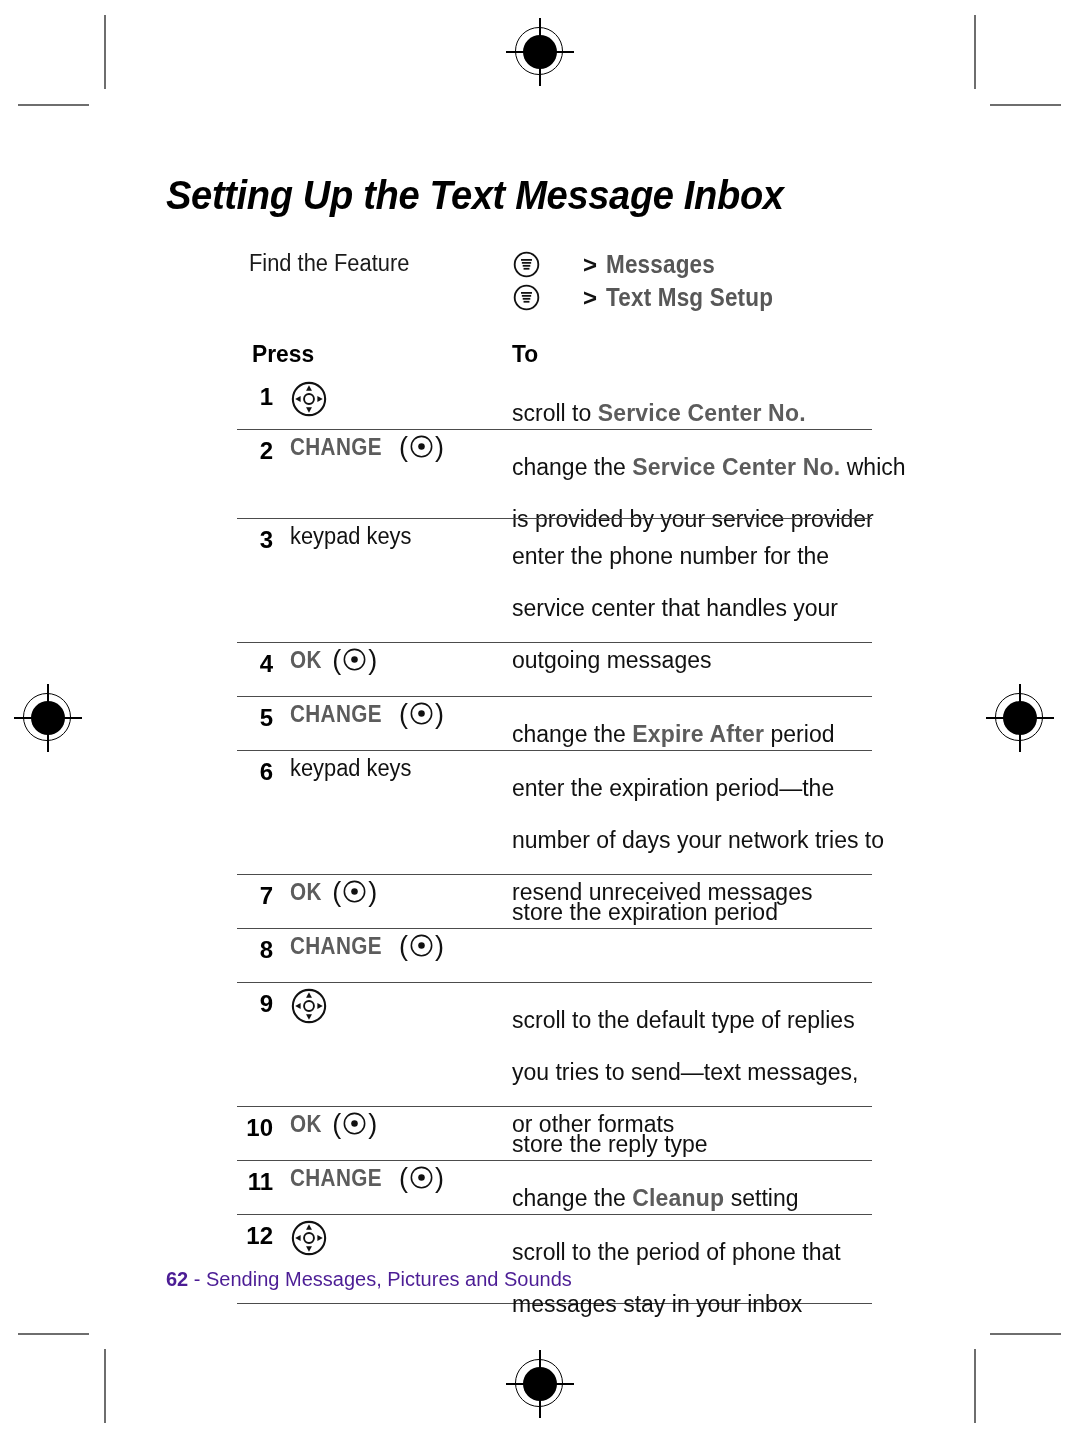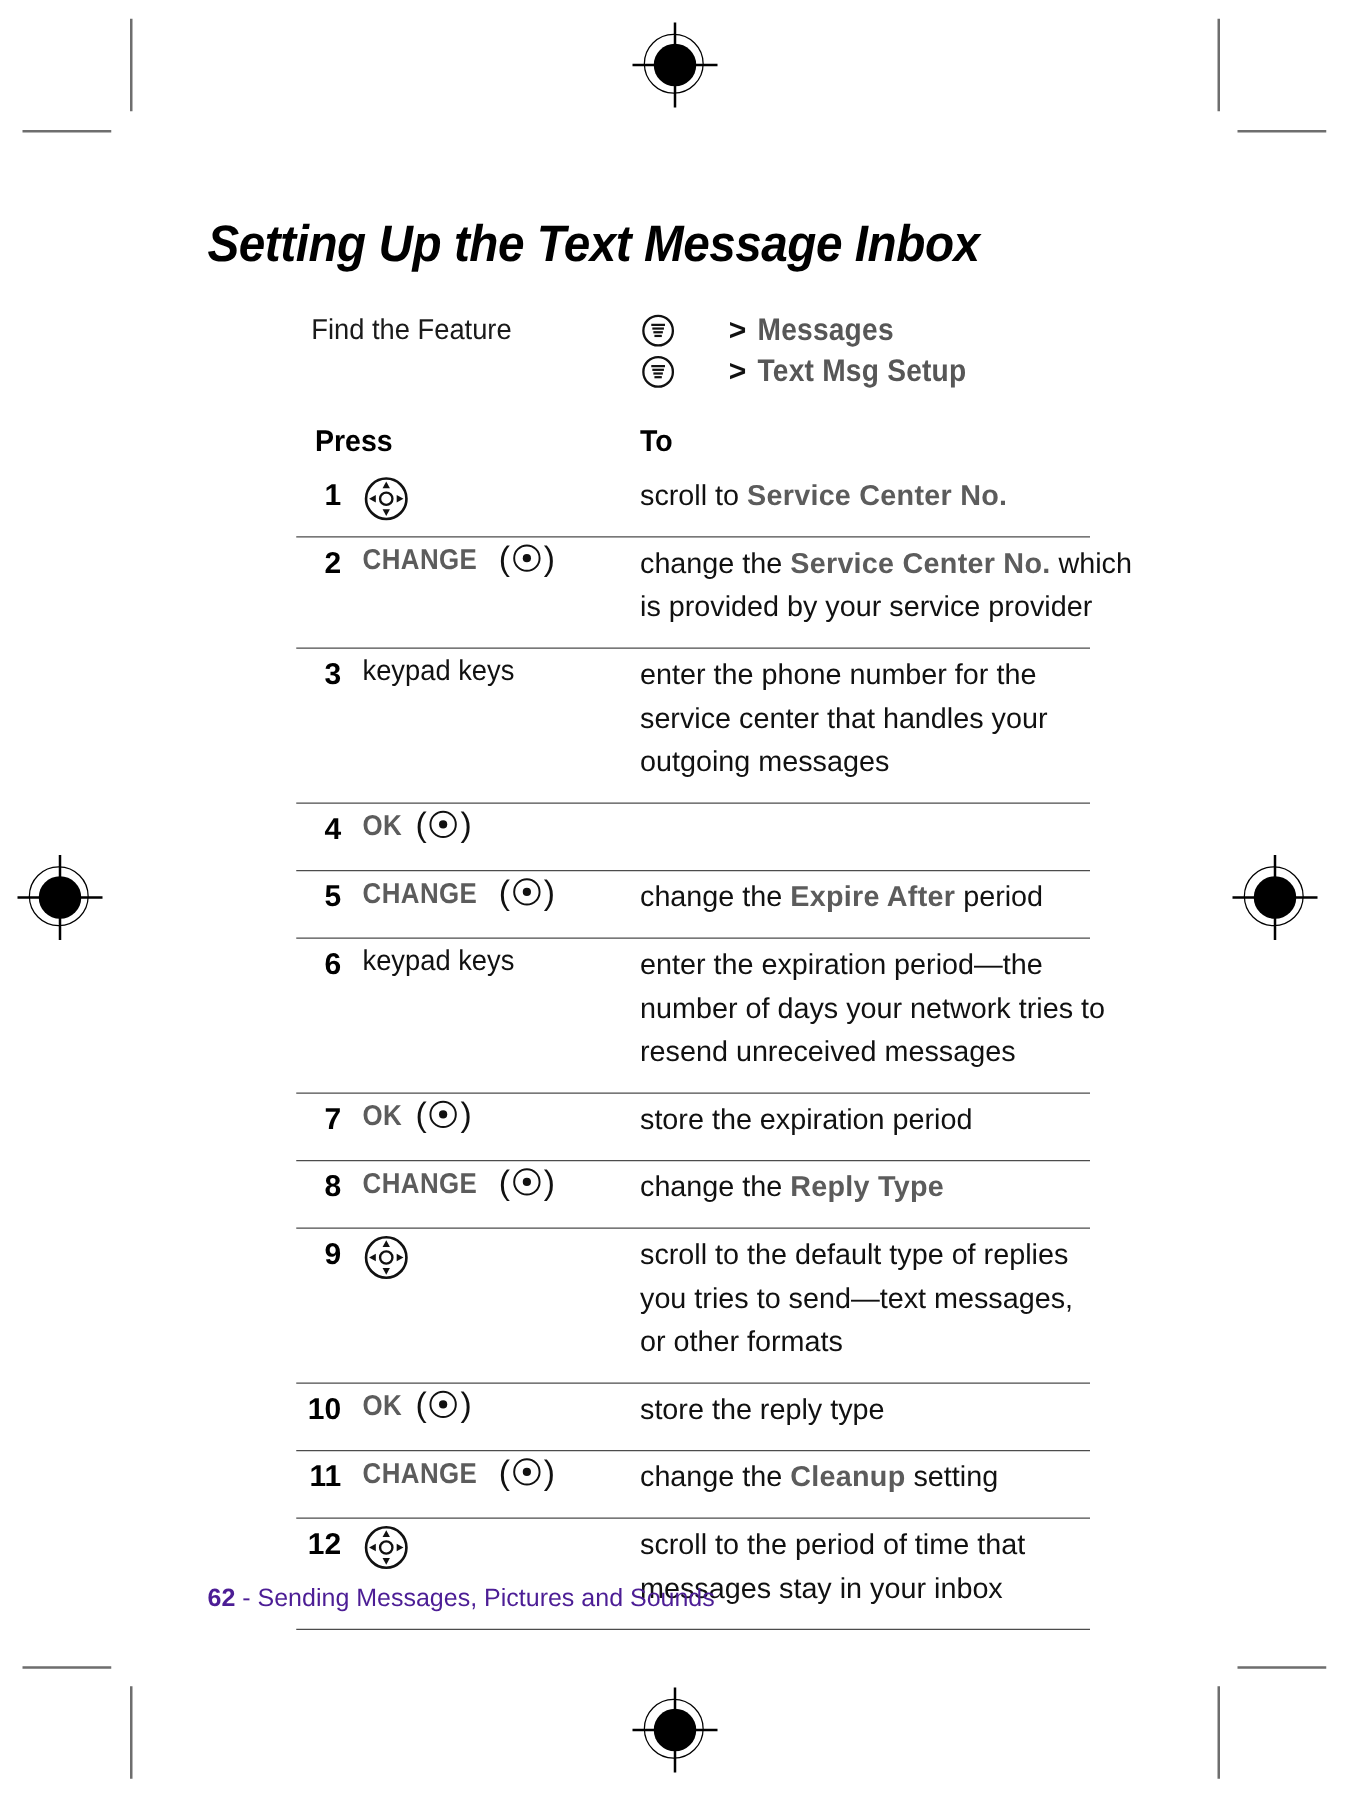--- a/index.html
+++ b/index.html
@@ -225,21 +225,21 @@
   .to {
     position: absolute;
     left: 275px;
     top: 3px;
     width: 362px;
     font-size: 23px;
     font-stretch: condensed;
     color: #111;
     line-height: 35px;
   }
-  .to > span { display: block; white-space: nowrap; }
+  .to > span { display: block; white-space: nowrap; margin-top: 17px; }
   .ui {
     font-weight: bold;
     font-stretch: condensed;
     color: #5c5c5c;
     letter-spacing: 0.2px;
   }
 
   
   .footer {
     position: absolute;
@@ -427,23 +427,20 @@
           <div class="num">8</div>
           <div class="press">
             <span class="press-key">CHANGE</span>
             <span class="paren l">(</span>
             <svg viewBox="0 0 32 32" class="ok-icon">
               <circle cx="16" cy="16" r="13" fill="none" stroke="#111" stroke-width="2"></circle>
               <circle cx="16" cy="16" r="4.2" fill="#111"></circle>
             </svg>
             <span class="paren">)</span>
           </div>
-          <div class="to">
-            <span><span>change the </span><span class="ui">Reply Type</span></span>
-          </div>
         </div>
         <div class="row ruled" style="min-height: 111px;">
           <div class="num">9</div>
           <div class="press">
             <svg viewBox="0 0 40 40" class="nav-icon">
               <circle cx="20" cy="20" r="17" fill="none" stroke="#111" stroke-width="2.2"></circle>
               <circle cx="20" cy="20" r="5.2" fill="none" stroke="#111" stroke-width="2"></circle>
               <polygon points="20,5.5 23.1,11.2 16.9,11.2" fill="#111"></polygon>
               <polygon points="20,34.5 16.9,28.8 23.1,28.8" fill="#111"></polygon>
               <polygon points="5.5,20 11.2,16.9 11.2,23.1" fill="#111"></polygon>
@@ -492,21 +489,21 @@
             <svg viewBox="0 0 40 40" class="nav-icon">
               <circle cx="20" cy="20" r="17" fill="none" stroke="#111" stroke-width="2.2"></circle>
               <circle cx="20" cy="20" r="5.2" fill="none" stroke="#111" stroke-width="2"></circle>
               <polygon points="20,5.5 23.1,11.2 16.9,11.2" fill="#111"></polygon>
               <polygon points="20,34.5 16.9,28.8 23.1,28.8" fill="#111"></polygon>
               <polygon points="5.5,20 11.2,16.9 11.2,23.1" fill="#111"></polygon>
               <polygon points="34.5,20 28.8,23.1 28.8,16.9" fill="#111"></polygon>
             </svg>
           </div>
           <div class="to">
-            <span><span>scroll to the period of time that</span></span>
+            <span><span>scroll to the period of phone that</span></span>
             <span><span>messages stay in your inbox</span></span>
           </div>
         </div>
       </div>
     <div class="row-last"></div>
   </div>
 
   <div class="footer">
     <b>62</b><span> - </span><span>Sending Messages, Pictures and Sounds</span>
   </div>

